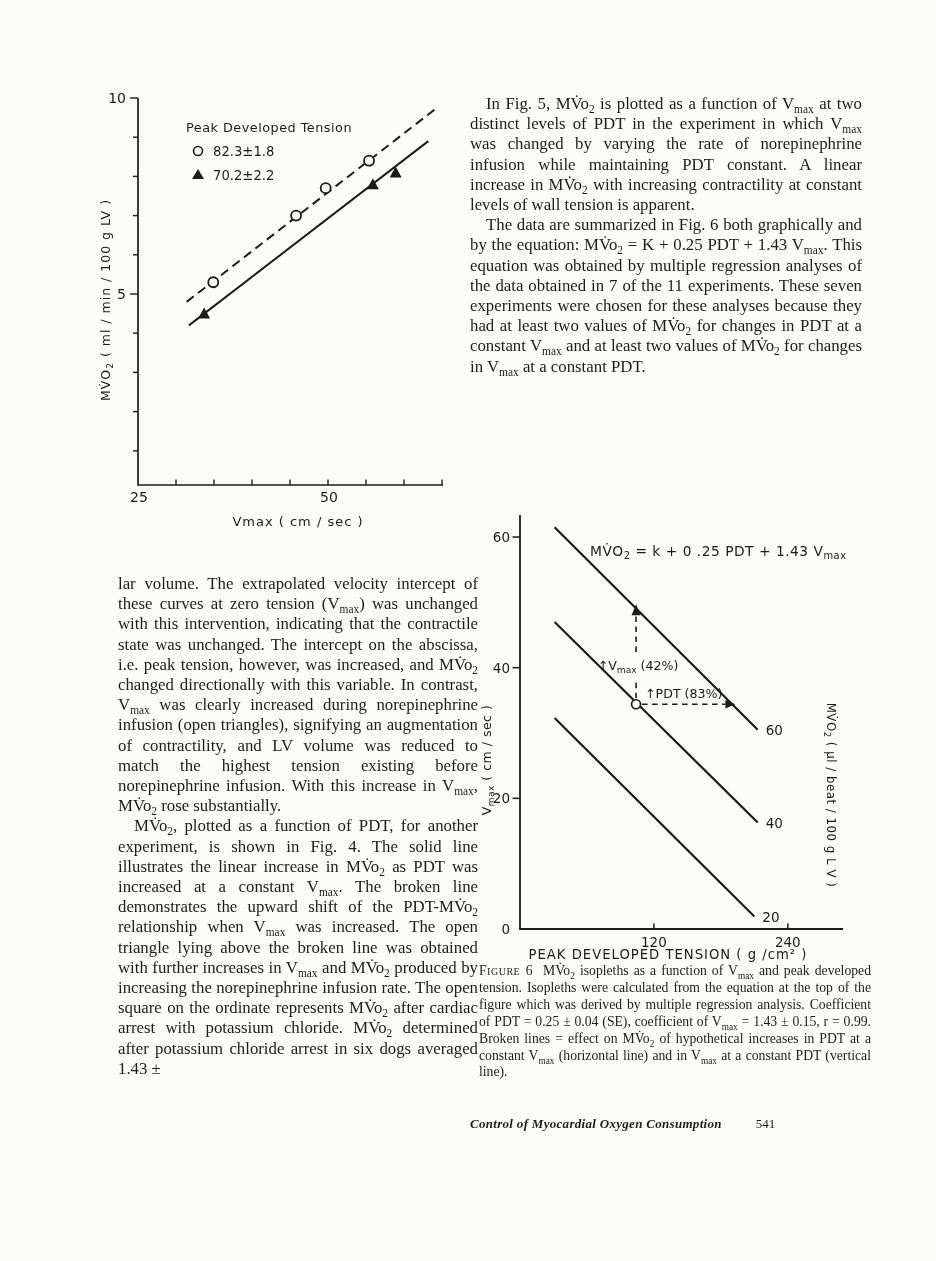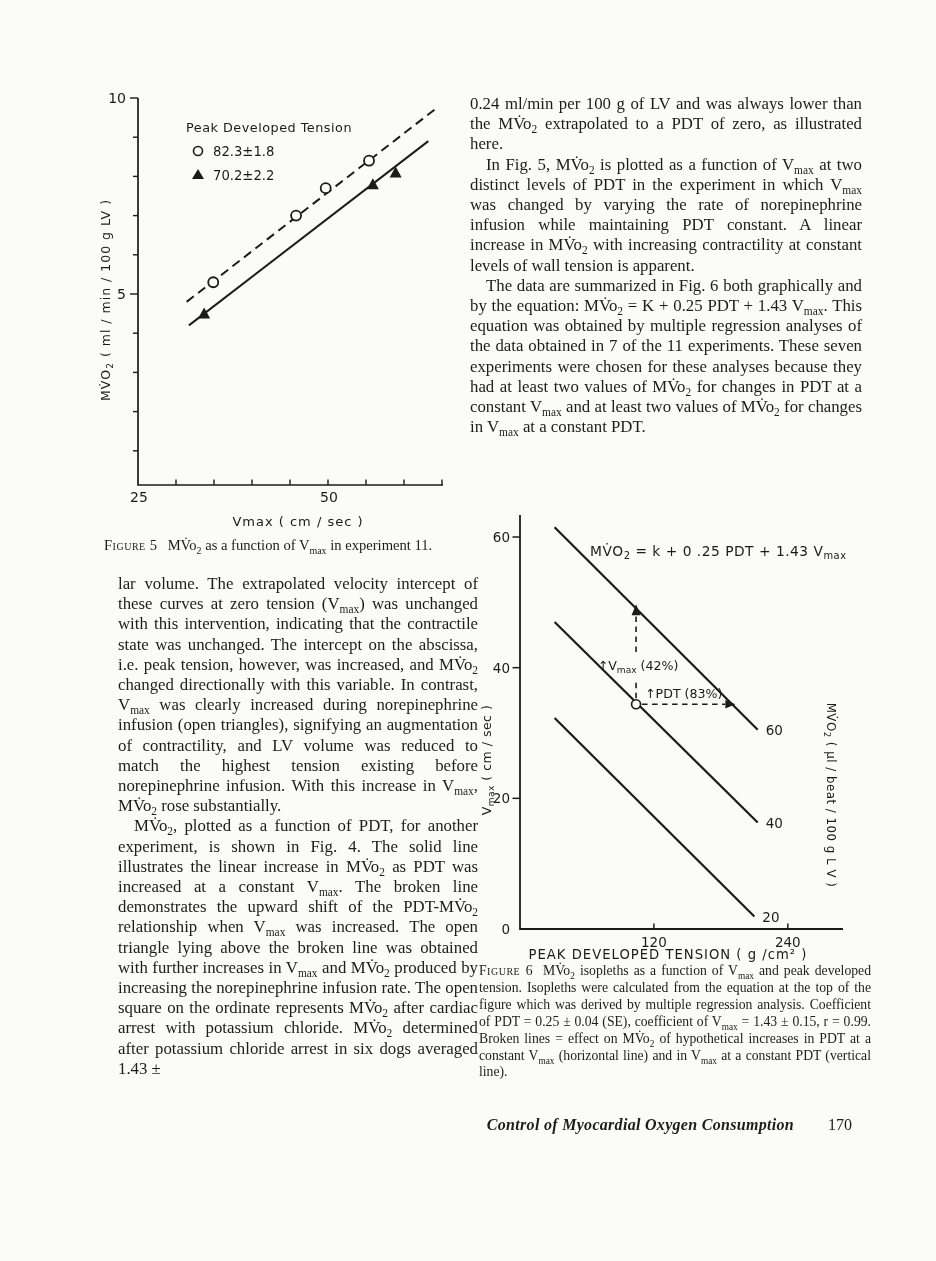--- a/index.html
+++ b/index.html
@@ -10,21 +10,21 @@
   .body-par{font-size:16.8px;line-height:20.2px;text-align:justify;margin:0;}
   .indent{text-indent:16px;}
   .fig5-svg{left:86px;top:88px;width:375px;height:445px;}
   .fig6-svg{left:478px;top:500px;width:400px;height:465px;}
   .caption5{left:104px;top:536px;width:358px;font-size:14.6px;line-height:18px;}
   .caption6{left:479px;top:963px;width:392px;font-size:13.7px;line-height:16.9px;font-weight:normal;text-align:justify;}
   .small-caps{font-variant:small-caps;letter-spacing:0.5px;margin-right:10px;}
   .left-text{left:118px;top:574px;width:360px;}
   .right-text{left:470px;top:94px;width:392px;}
   .left-text p + p, .right-text p + p{margin-top:0;}
-  .footer{left:470px;top:1116px;width:382px;display:flex;justify-content:flex-end;align-items:baseline;gap:34px;font-size:16px;}
+  .footer{left:470px;top:1116px;width:382px;display:flex;align-items:baseline;gap:34px;font-size:13px;}
   .running-title{font-style:italic;font-weight:bold;letter-spacing:0.3px;}
   .page-number{font-weight:normal;}
 </style>
 </head>
 <body>
 
 <div class="page">
 
   <svg class="abs fig5-svg" viewBox="0 0 375 445">
       <path d="M52 10 L52 397 L357 397" stroke="#1b1b1b" stroke-width="1.7" fill="none"></path>
@@ -61,31 +61,27 @@
       <circle cx="210.07999999999998" cy="127.60000000000001" r="5" fill="#fbfbf9" stroke="#1b1b1b" stroke-width="1.8"></circle>
       <circle cx="239.72" cy="100.16" r="5" fill="#fbfbf9" stroke="#1b1b1b" stroke-width="1.8"></circle>
       <circle cx="283.03999999999996" cy="72.72" r="5" fill="#fbfbf9" stroke="#1b1b1b" stroke-width="1.8"></circle>
       <polygon points="112.12000000000002,230.60000000000002 124.12000000000002,230.60000000000002 118.12000000000002,219.60000000000002" fill="#1b1b1b"></polygon>
       <polygon points="280.84,101.24000000000001 292.84,101.24000000000001 286.84,90.24000000000001" fill="#1b1b1b"></polygon>
       <polygon points="303.64,89.48000000000002 315.64,89.48000000000002 309.64,78.48000000000002" fill="#1b1b1b"></polygon>
       <text x="24" y="212" fill="#1b1b1b" font-size="12.5" font-family="&quot;DejaVu Sans&quot;,&quot;Liberation Sans&quot;,sans-serif" text-anchor="middle" letter-spacing="1px" transform="rotate(-90 24 212)"><tspan>MV̇O</tspan><tspan dy="3" font-size="9">2</tspan><tspan dy="-3"> ( ml / min / 100 g LV )</tspan></text>
       <text x="212" y="438" fill="#1b1b1b" font-size="13" font-family="&quot;DejaVu Sans&quot;,&quot;Liberation Sans&quot;,sans-serif" text-anchor="middle" letter-spacing="1px"><tspan>Vmax ( cm / sec )</tspan></text>
     </svg>
 
-  <div class="abs caption5">
-    <span class="small-caps">Figure 5</span><span>MV̇o<sub>2</sub> as a function of V<sub>max</sub> in experiment 11.</span>
-  </div>
 
   <div class="abs left-text">
     <p class="body-par">lar volume. The extrapolated velocity intercept of these curves at zero tension (V<sub>max</sub>) was unchanged with this intervention, indicating that the contractile state was unchanged. The intercept on the abscissa, i.e. peak tension, however, was increased, and MV̇o<sub>2</sub> changed directionally with this variable. In contrast, V<sub>max</sub> was clearly increased during norepinephrine infusion (open triangles), signifying an augmentation of contractility, and LV volume was reduced to match the highest tension existing before norepinephrine infusion. With this increase in V<sub>max</sub>, MV̇o<sub>2</sub> rose substantially.</p>
     <p class="body-par indent">MV̇o<sub>2</sub>, plotted as a function of PDT, for another experiment, is shown in Fig. 4. The solid line illustrates the linear increase in MV̇o<sub>2</sub> as PDT was increased at a constant V<sub>max</sub>. The broken line demonstrates the upward shift of the PDT-MV̇o<sub>2</sub> relationship when V<sub>max</sub> was increased. The open triangle lying above the broken line was obtained with further increases in V<sub>max</sub> and MV̇o<sub>2</sub> produced by increasing the norepinephrine infusion rate. The open square on the ordinate represents MV̇o<sub>2</sub> after cardiac arrest with potassium chloride. MV̇o<sub>2</sub> determined after potassium chloride arrest in six dogs averaged 1.43 ±</p>
   </div>
 
   <div class="abs right-text">
-    <p class="body-par">0.24 ml/min per 100 g of LV and was always lower than the MV̇o<sub>2</sub> extrapolated to a PDT of zero, as illustrated here.</p>
     <p class="body-par indent">In Fig. 5, MV̇o<sub>2</sub> is plotted as a function of V<sub>max</sub> at two distinct levels of PDT in the experiment in which V<sub>max</sub> was changed by varying the rate of norepinephrine infusion while maintaining PDT constant. A linear increase in MV̇o<sub>2</sub> with increasing contractility at constant levels of wall tension is apparent.</p>
     <p class="body-par indent">The data are summarized in Fig. 6 both graphically and by the equation: MV̇o<sub>2</sub> = K + 0.25 PDT + 1.43 V<sub>max</sub>. This equation was obtained by multiple regression analyses of the data obtained in 7 of the 11 experiments. These seven experiments were chosen for these analyses because they had at least two values of MV̇o<sub>2</sub> for changes in PDT at a constant V<sub>max</sub> and at least two values of MV̇o<sub>2</sub> for changes in V<sub>max</sub> at a constant PDT.</p>
   </div>
 
   <svg class="abs fig6-svg" viewBox="0 0 400 465">
       <path d="M42 15 L42 429 L365 429" stroke="#1b1b1b" stroke-width="1.8" fill="none"></path>
       <text x="32" y="434" fill="#1b1b1b" font-size="13.5" font-family="&quot;DejaVu Sans&quot;,&quot;Liberation Sans&quot;,sans-serif" text-anchor="end"><tspan>0</tspan></text>
       <line x1="34.5" y1="298.34000000000003" x2="42" y2="298.34000000000003" stroke="#1b1b1b" stroke-width="1.5"></line>
       <text x="32" y="303.34000000000003" fill="#1b1b1b" font-size="13.5" font-family="&quot;DejaVu Sans&quot;,&quot;Liberation Sans&quot;,sans-serif" text-anchor="end"><tspan>20</tspan></text>
       <line x1="34.5" y1="167.68" x2="42" y2="167.68" stroke="#1b1b1b" stroke-width="1.5"></line>
@@ -115,16 +111,16 @@
       <text x="349" y="295" fill="#1b1b1b" font-size="11.8" font-family="&quot;DejaVu Sans&quot;,&quot;Liberation Sans&quot;,sans-serif" text-anchor="middle" letter-spacing="0.5px" transform="rotate(90 349 295)"><tspan>MV̇O</tspan><tspan dy="2.8" font-size="8.496">2</tspan><tspan dy="-2.8"> ( μl / beat / 100 g L V )</tspan></text>
       <text x="190" y="459" fill="#1b1b1b" font-size="13.2" font-family="&quot;DejaVu Sans&quot;,&quot;Liberation Sans&quot;,sans-serif" text-anchor="middle" letter-spacing="1px"><tspan>PEAK  DEVELOPED  TENSION  ( g /cm² )</tspan></text>
     </svg>
 
   <div class="abs caption6">
     <span class="small-caps">Figure 6</span><span>MV̇o<sub>2</sub> isopleths as a function of V<sub>max</sub> and peak developed tension. Isopleths were calculated from the equation at the top of the figure which was derived by multiple regression analysis. Coefficient of PDT = 0.25 ± 0.04 (SE), coefficient of V<sub>max</sub> = 1.43 ± 0.15, r = 0.99. Broken lines = effect on MV̇o<sub>2</sub> of hypothetical increases in PDT at a constant V<sub>max</sub> (horizontal line) and in V<sub>max</sub> at a constant PDT (vertical line).</span>
   </div>
 
   <div class="abs footer">
     <span class="running-title">Control of Myocardial Oxygen Consumption</span>
-    <span class="page-number">170</span>
+    <span class="page-number">541</span>
   </div>
 
 </div>
 
 </body></html>

